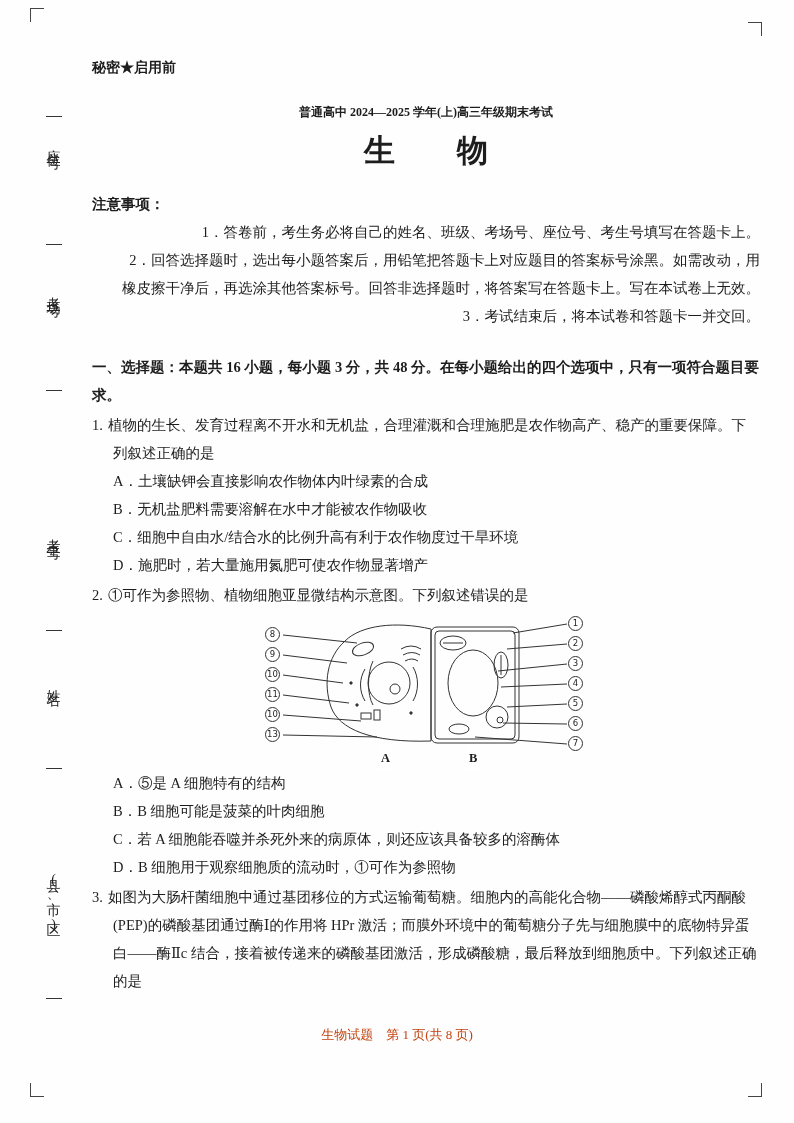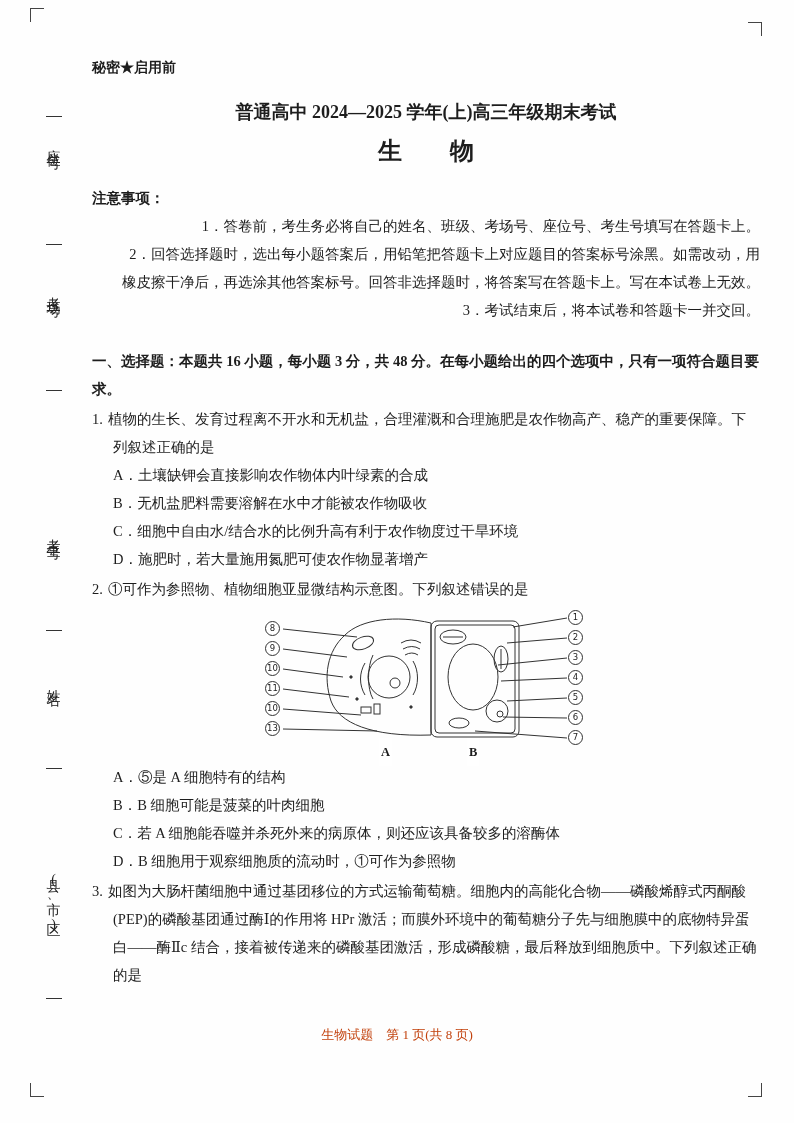--- a/index.html
+++ b/index.html
@@ -23,23 +23,23 @@
     position:absolute; left:44px;
     writing-mode:vertical-rl; text-orientation:upright;
     font-size:14px; letter-spacing:4px; color:#222; white-space:nowrap;
   }
   .side-line { position:absolute; left:46px; width:16px; border-top:1.3px solid #333; }
 
   
   .main { position:absolute; left:92px; top:54px; width:668px; font-size:14.5px; line-height:28px; }
 
   .secrecy { font-weight:700; font-size:14px; }
-  .exam-title { text-align:center; font-weight:700; font-size:18px; margin-top:16px; }
-  .subject { text-align:center; font-weight:700; font-size:24px; line-height:38px; margin-top:6px; }
-  .notice-heading { font-weight:700; margin-top:14px; }
+  .exam-title { text-align:center; font-weight:700; font-size:12px; margin-top:16px; }
+  .subject { text-align:center; font-weight:700; font-size:31px; line-height:38px; margin-top:6px; }
+  .notice-heading { font-weight:700; margin-top:20px; }
   .note { margin:0; text-indent:2em;text-align:right; }
   .section-heading { font-weight:700; margin-top:23px; }
 
   .question { margin-top:2px; }
   .stem { padding-left:1.45em; text-indent:-1.45em; }
   .qnum { margin-right:0.35em; }
   .option { padding-left:1.45em; }
 
   
   .figure { position:relative; width:330px; height:152px; margin:4px auto; }

